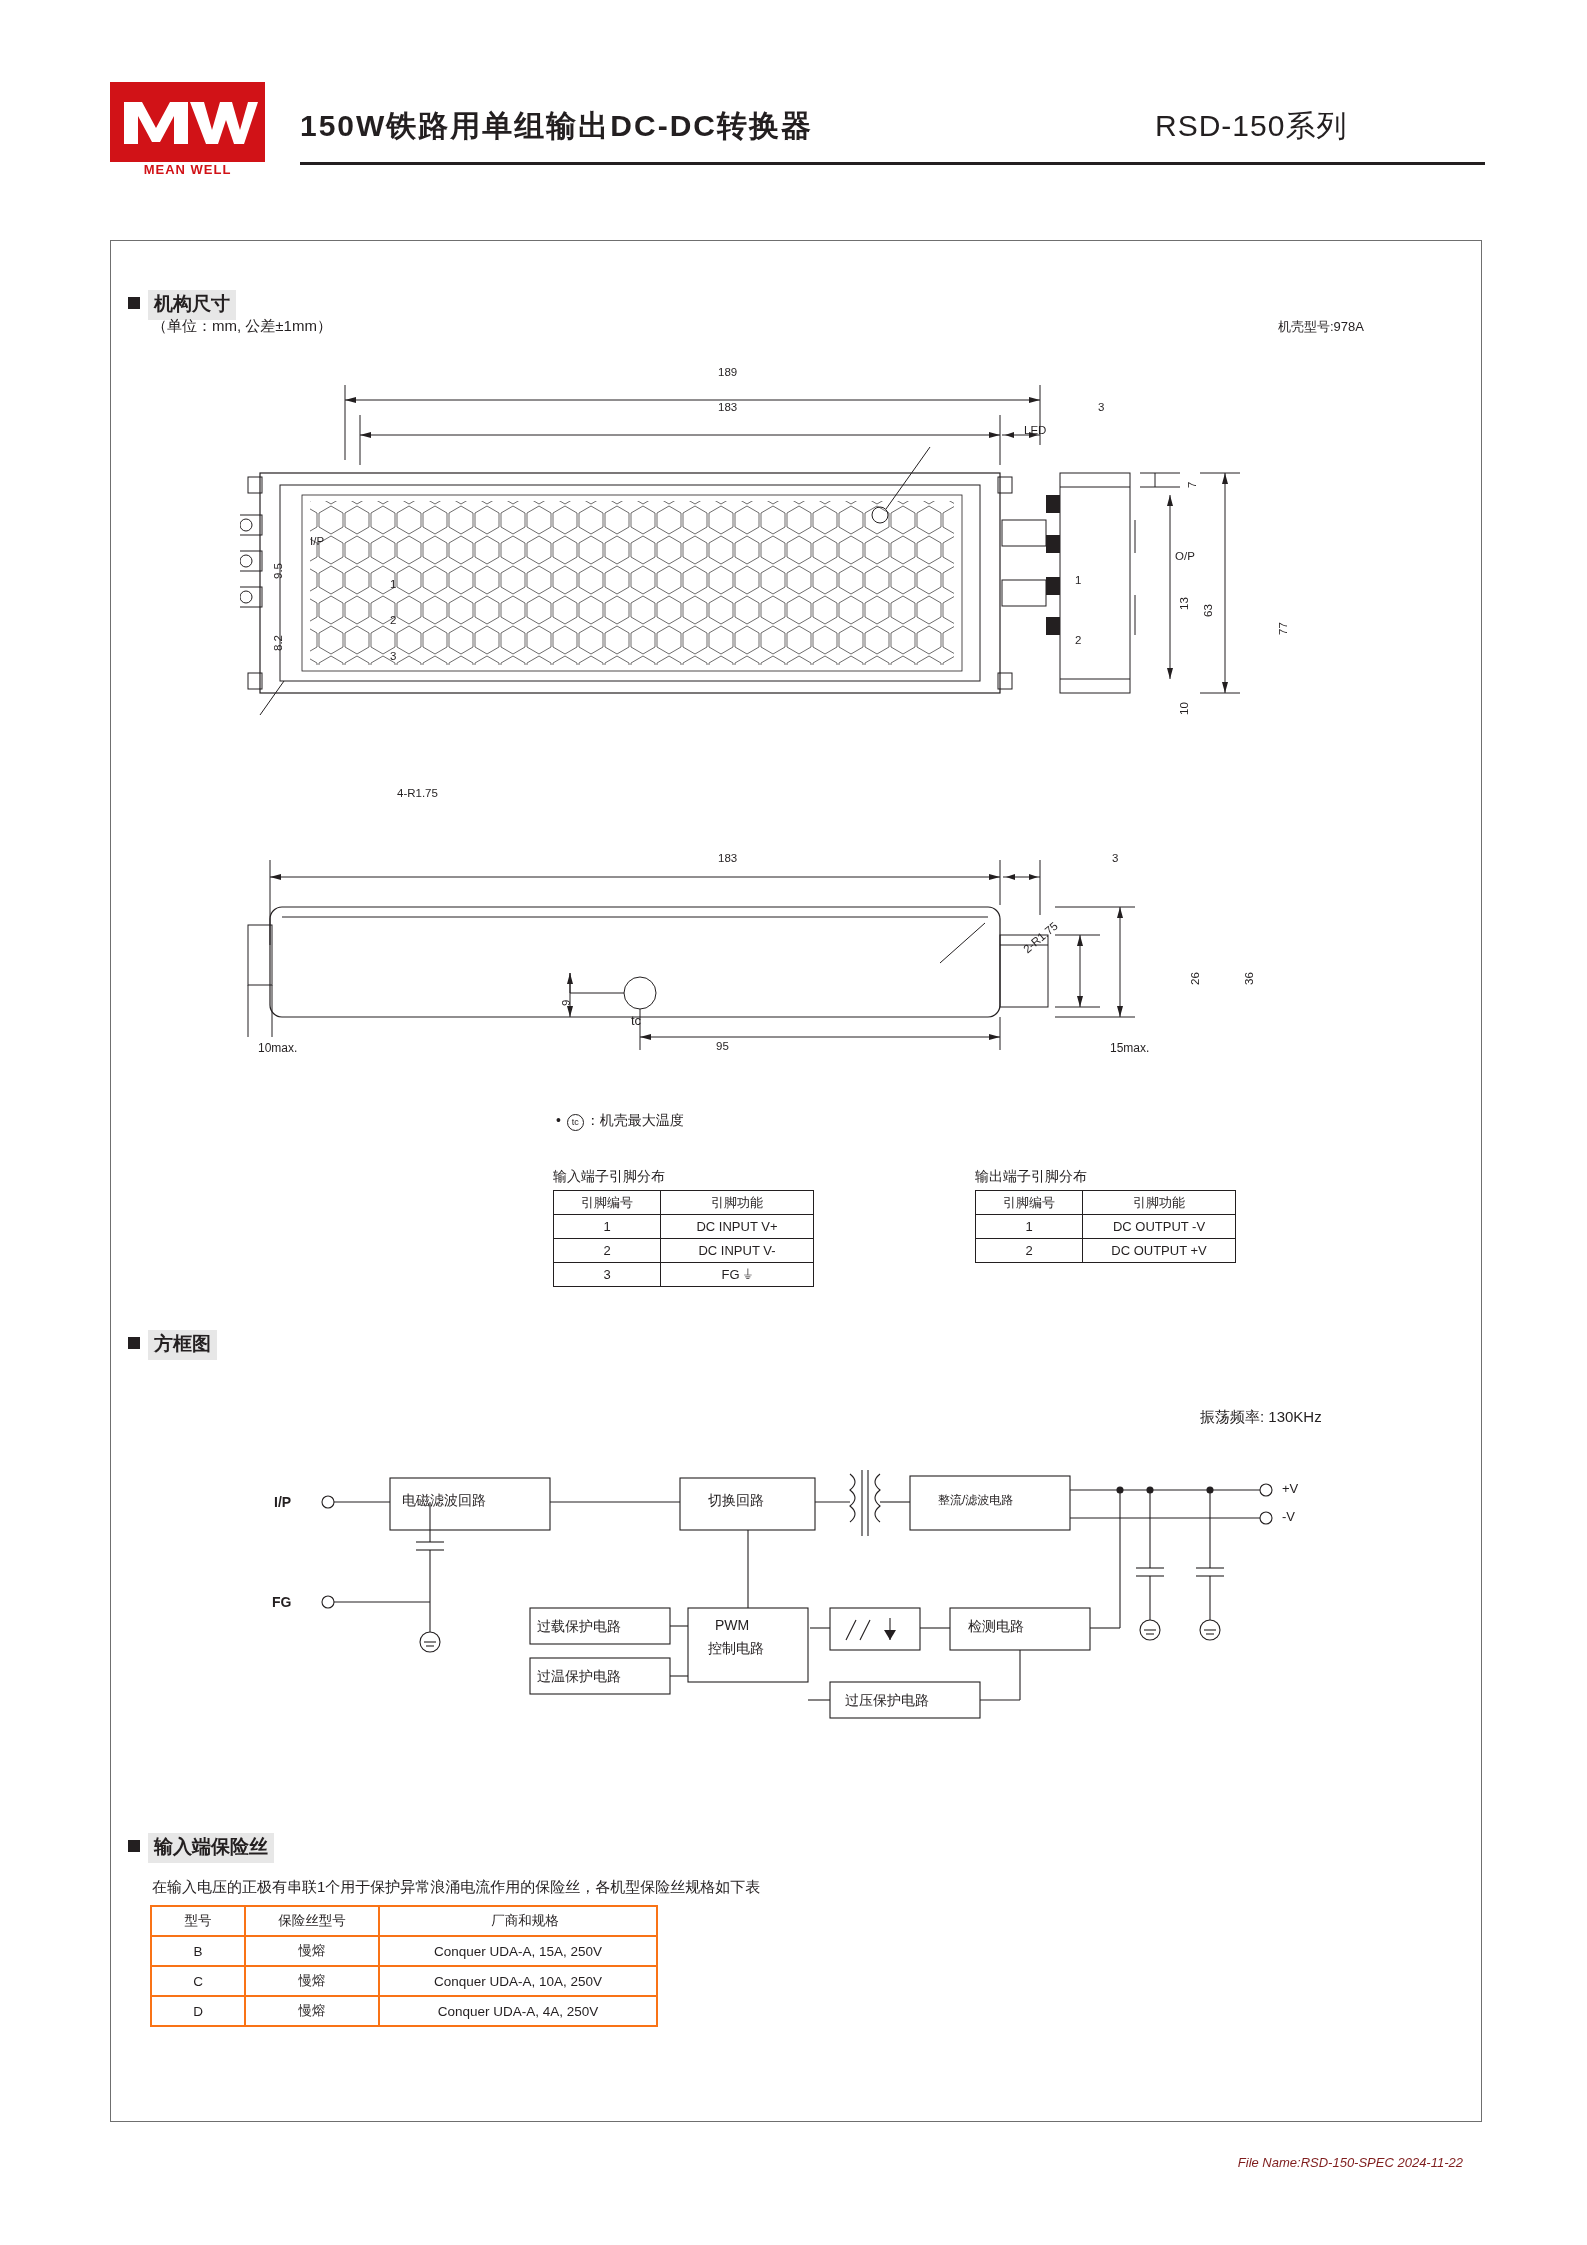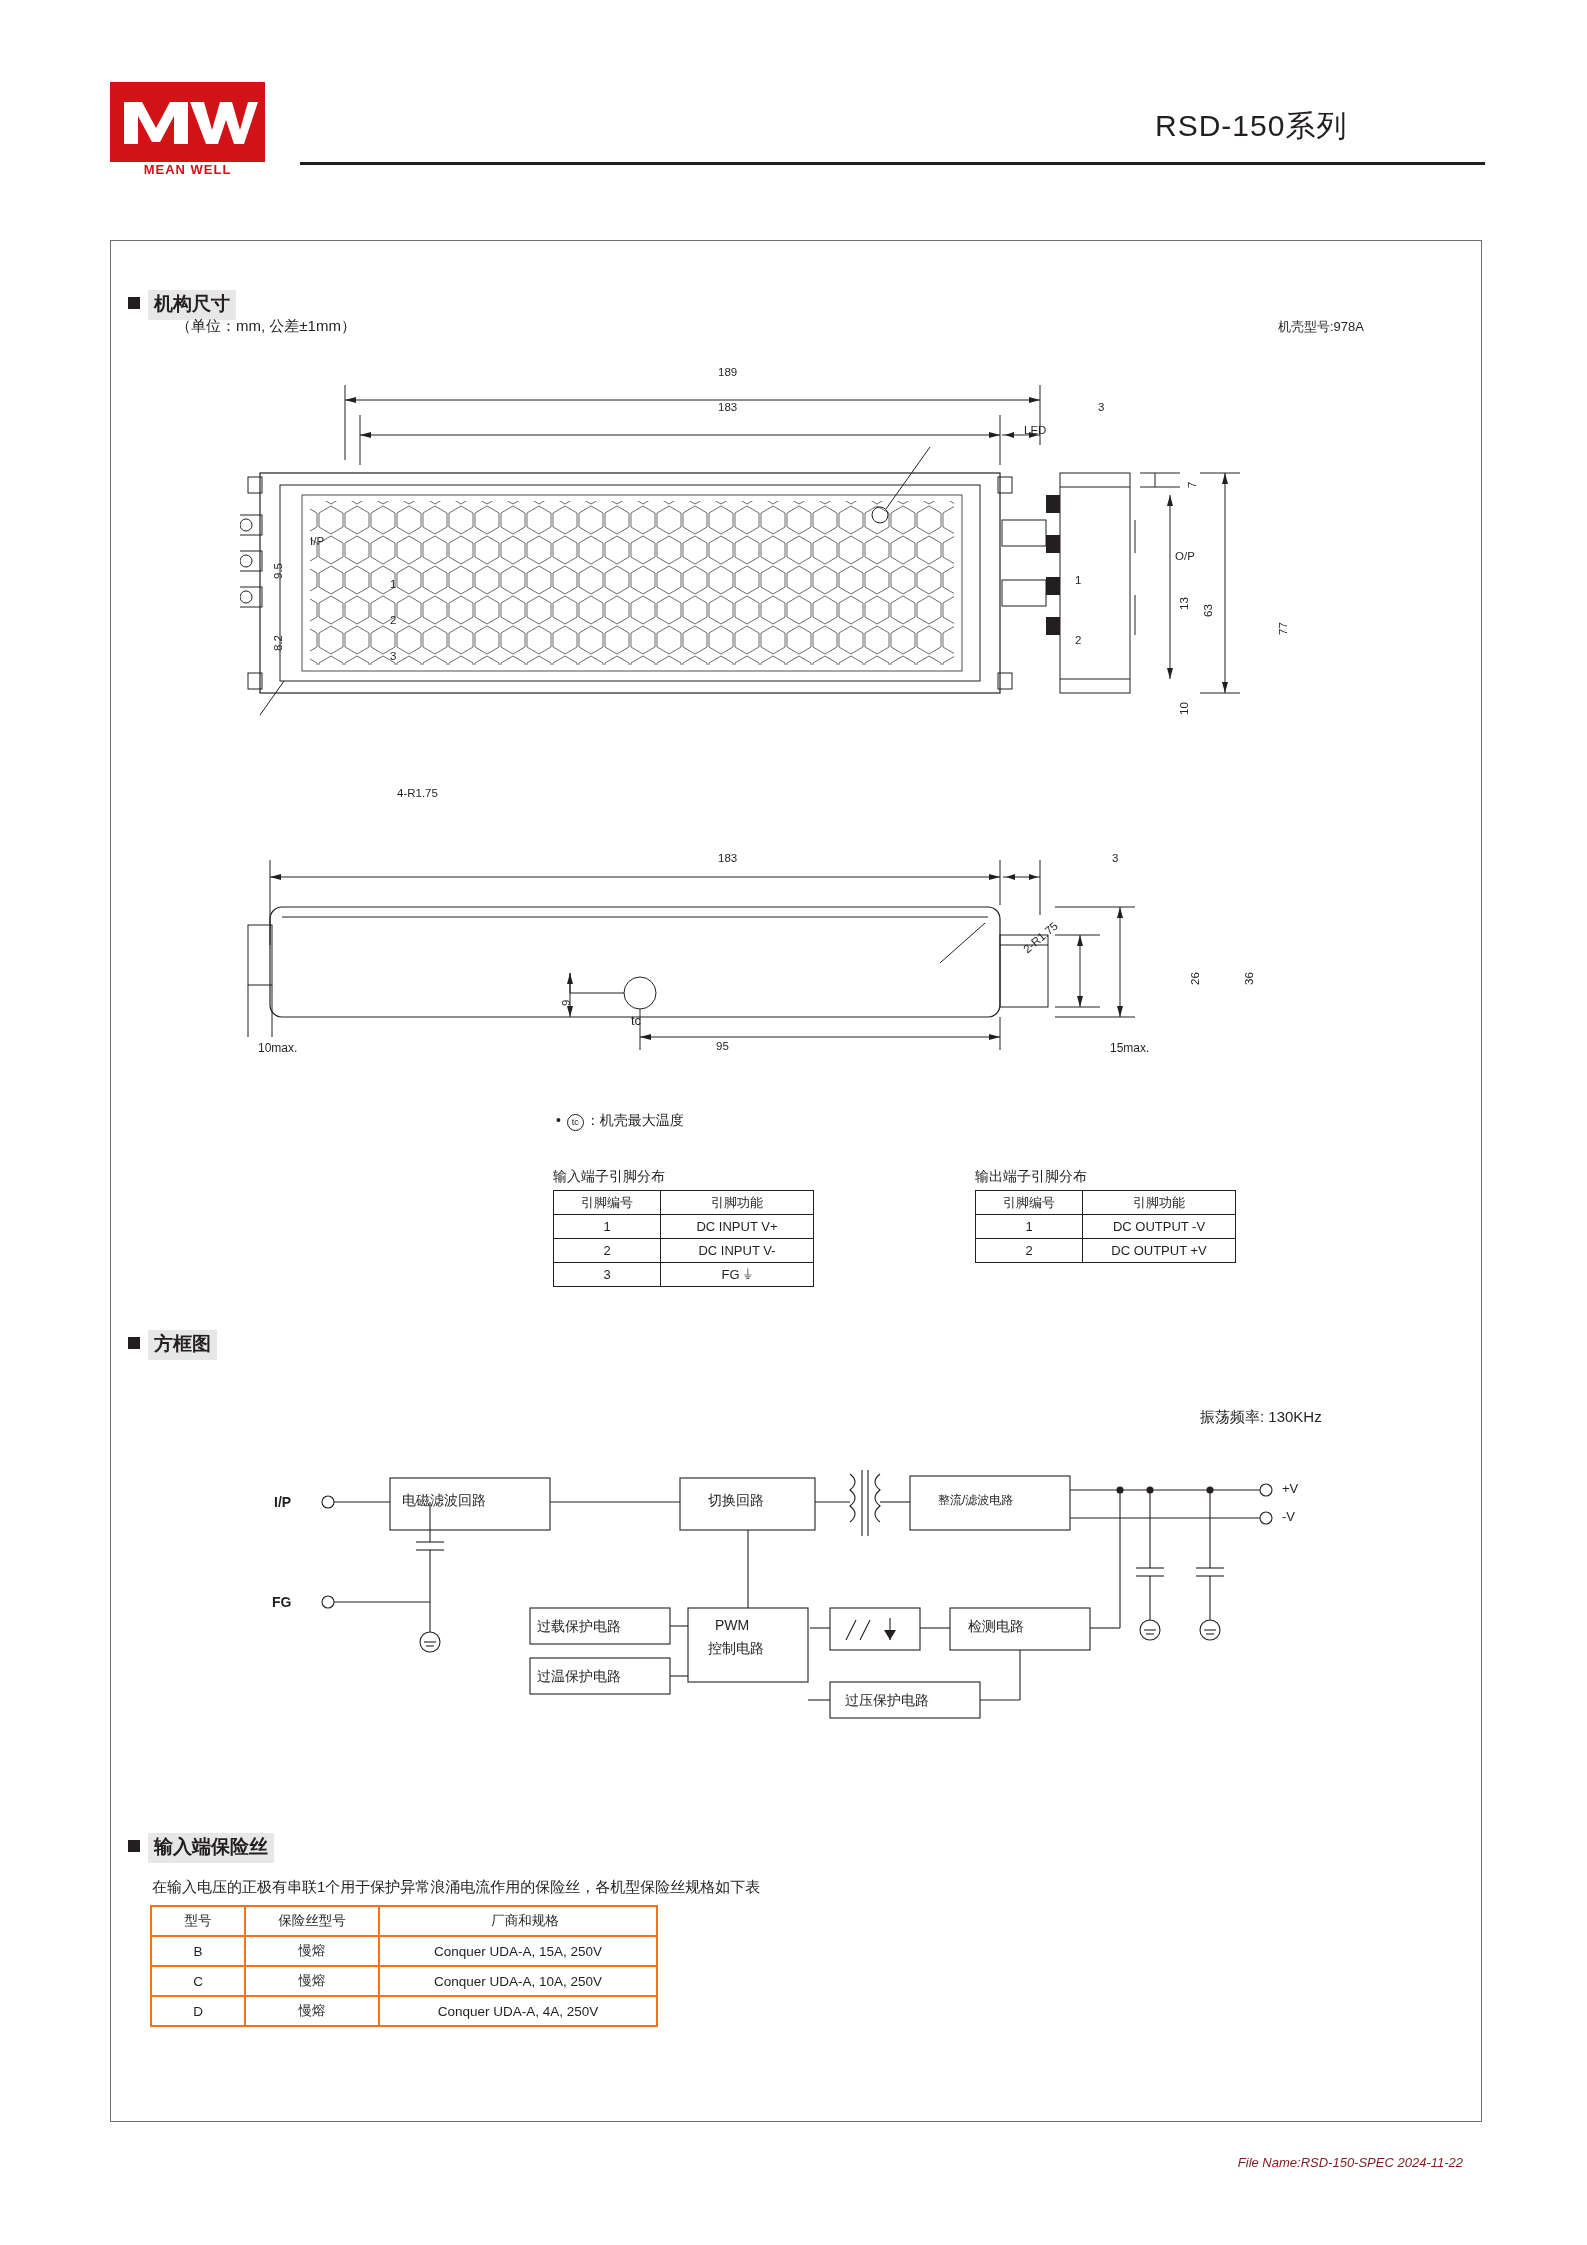--- a/index.html
+++ b/index.html
@@ -60,31 +60,32 @@
     <div class="logo">
       <div class="logo-box">
         <svg class="logo-m" viewBox="0 0 155 80">
           <polygon points="14,62 14,20 32,20 46,46 60,20 78,20 78,62 64,62 64,34 50,60 42,60 28,34 28,62" fill="#ffffff"></polygon>
           <polygon points="80,20 94,20 102,48 110,20 122,20 130,48 138,20 148,20 134,62 124,62 116,38 108,62 96,62" fill="#ffffff"></polygon>
         </svg>
       </div>
       <div class="logo-text">MEAN WELL</div>
     </div>
     <div class="title-wrap">
+      <div class="title-cn">150W铁路用单组输出DC-DC转换器</div>
       <div class="title-model">RSD-150系列</div>
       <div class="title-rule"></div>
     </div>
   </div>
 
   <div class="frame"></div>
 
   <div class="sec" style="left:128px;top:270px;margin-top:20px;">
     <span class="mark"></span><span class="lbl">机构尺寸</span>
   </div>
-  <div class="note" style="left:152px;top:317px;margin-left:24px;">（单位：mm, 公差±1mm）</div>
+  <div class="note" style="left:152px;top:317px;">（单位：mm, 公差±1mm）</div>
   <div class="small" style="left:1278px;top:318px;">机壳型号:978A</div>
 
   <svg style="position:absolute;left:240px;top:355px;" width="1120" height="470" viewBox="0 0 1120 470">
     <g stroke="#231f20" fill="none" stroke-width="1">
 
       <line x1="105" y1="30" x2="105" y2="105"></line>
       <line x1="800" y1="30" x2="800" y2="90"></line>
       <line x1="105" y1="45" x2="800" y2="45"></line>
       <polygon points="105,45 116,42 116,48" fill="#231f20" stroke="none"></polygon>
       <polygon points="800,45 789,42 789,48" fill="#231f20" stroke="none"></polygon>

